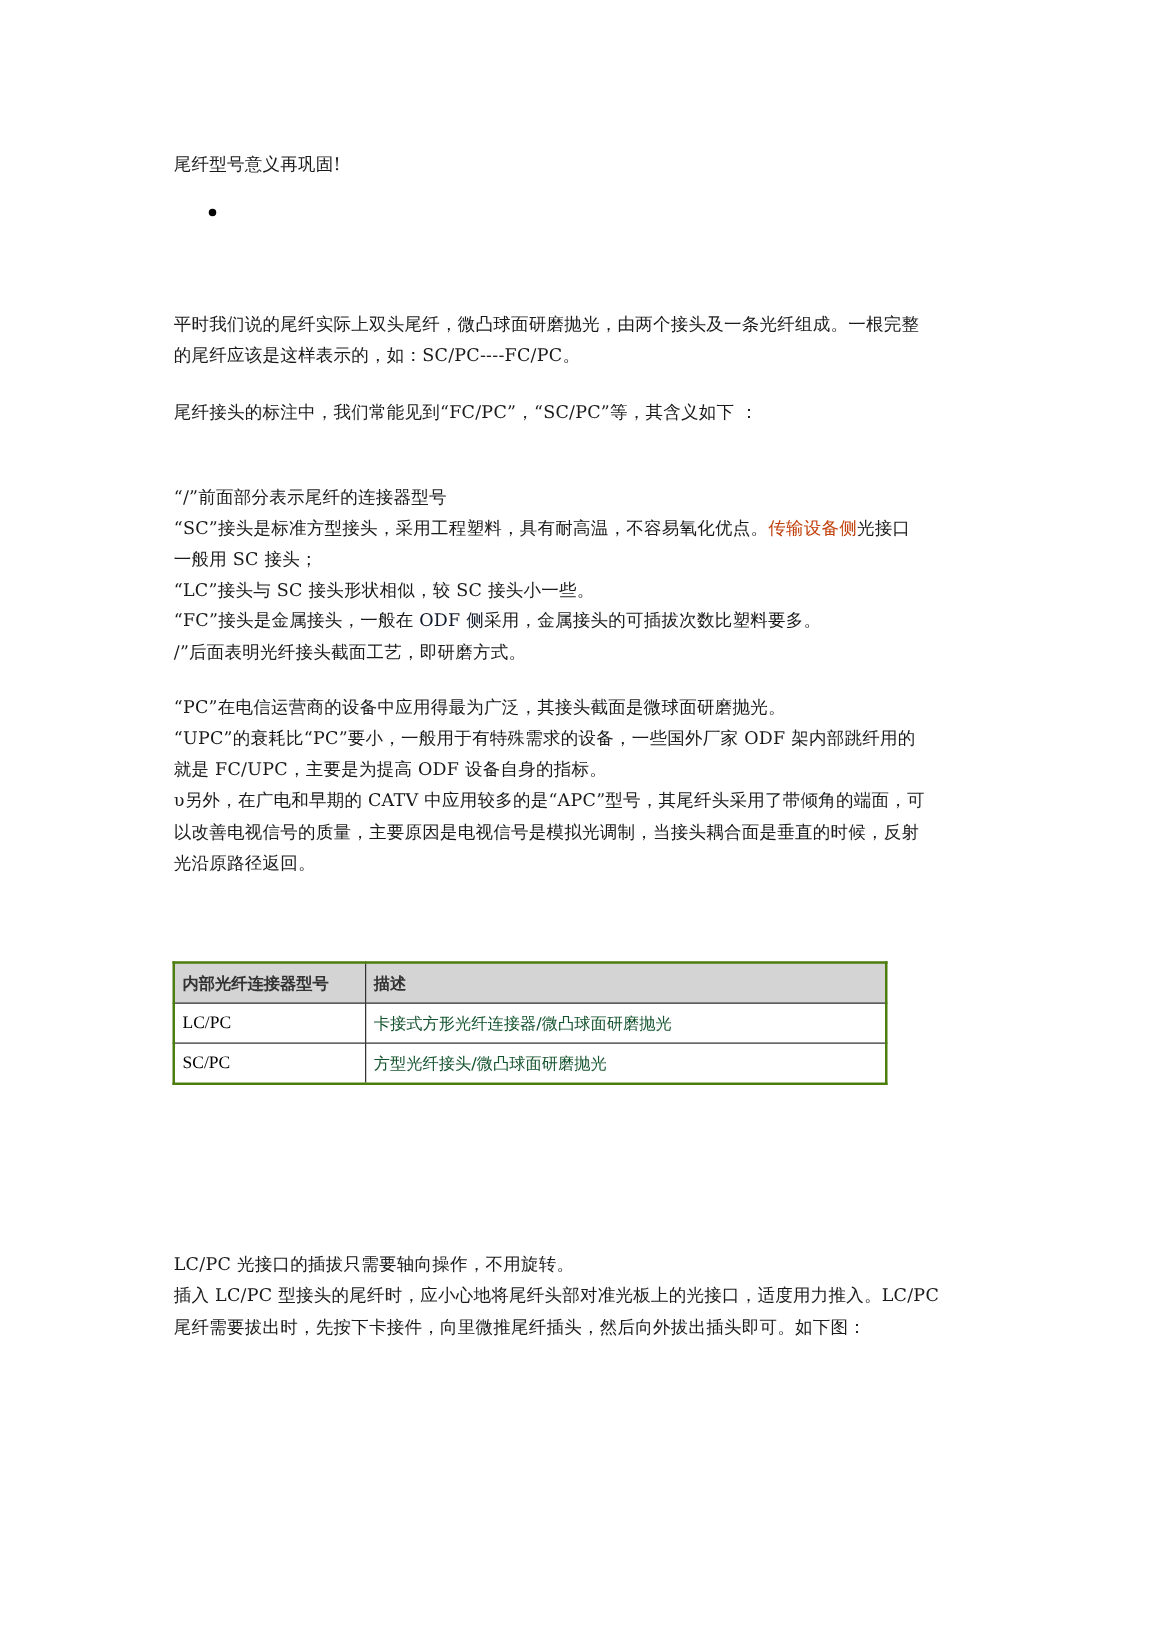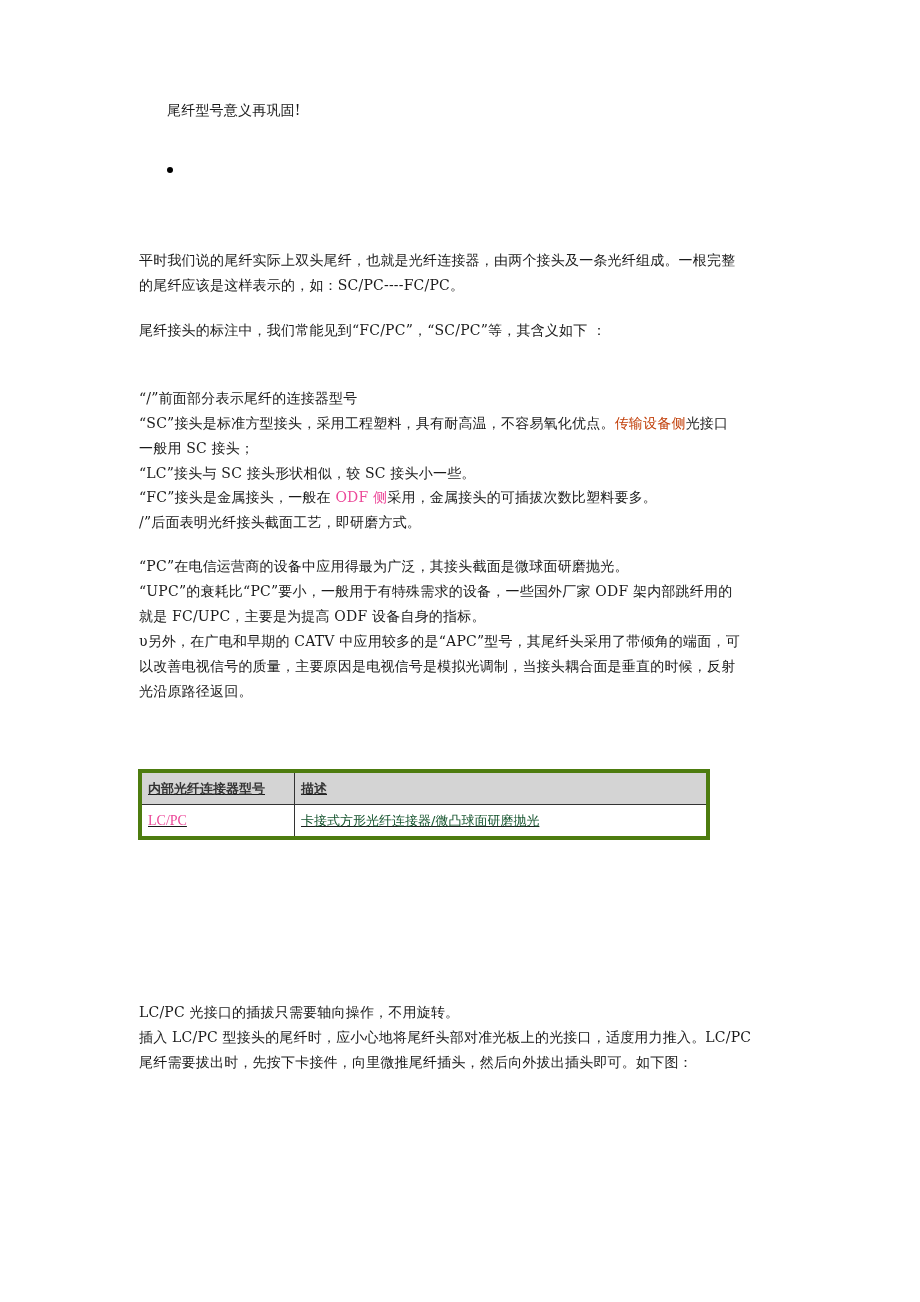--- a/index.html
+++ b/index.html
@@ -17,77 +17,76 @@
     }
     .line {
       position: absolute;
       left: 139px;
       font-size: 14px;
       line-height: 20px;
       white-space: nowrap;
       letter-spacing: 0.2px;
     }
     .red { color: #c2410c; }
-    .dark-red { color: #ec4899; }
+    .dark-red { color: #0f172a; }
     .bullet {
       position: absolute;
       left: 167px;
       top: 167px;
       width: 6px;
       height: 6px;
       border-radius: 50%;
       background: #000;
     }
     table.conn {
       position: absolute;
       left: 138px;
       top: 769px;
       width: 572px;
       border-collapse: collapse;
-      border: 4px solid #4d7c0f;
+      border: 2px solid #4d7c0f;
       font-family: "Liberation Serif", "DejaVu Serif", serif;
-      text-decoration: underline;
     }
     table.conn th, table.conn td {
       border: 1.5px solid #333;
       height: 31px;
       padding: 0 0 0 6px;
       text-align: left;
       font-size: 14px;
       white-space: nowrap;
     }
     table.conn th {
       background: #d4d4d4;
       color: #333;
       font-weight: bold;
       font-family: "DejaVu Sans", "Liberation Sans", sans-serif;
       font-size: 13px;
     }
     table.conn td.model {
-      color: #ec4899;
+      color: #000000;
       width: 146px;
       font-size: 14px;
       margin-top: 29px;
     }
     table.conn td.desc {
       color: #14532d;
       font-family: "DejaVu Sans", "Liberation Sans", sans-serif;
       font-size: 13px;
     }
   </style>
 </head>
 <body>
 
 <div>
 
-  <div class="line" style="top:100px;margin-left:28px;">尾纤型号意义再巩固!</div>
+  <div class="line" style="top:122px;">尾纤型号意义再巩固!</div>
 
   <div class="bullet"></div>
 
-  <div class="line" style="top:250px;">平时我们说的尾纤实际上双头尾纤，也就是光纤连接器，由两个接头及一条光纤组成。一根完整</div>
+  <div class="line" style="top:250px;">平时我们说的尾纤实际上双头尾纤，微凸球面研磨抛光，由两个接头及一条光纤组成。一根完整</div>
   <div class="line" style="top:275px;">的尾纤应该是这样表示的，如：SC/PC----FC/PC。</div>
 
   <div class="line" style="top:320px;">尾纤接头的标注中，我们常能见到“FC/PC”，“SC/PC”等，其含义如下   ：</div>
 
   <div class="line" style="top:388px;">  “/”前面部分表示尾纤的连接器型号</div>
   <div class="line" style="top:413px;">
     <span>“SC”接头是标准方型接头，采用工程塑料，具有耐高温，不容易氧化优点。</span><span class="red">传输设备侧</span><span>光接口</span>
   </div>
   <div class="line" style="top:438px;">一般用 SC 接头；</div>
   <div class="line" style="top:463px;">“LC”接头与 SC 接头形状相似，较 SC 接头小一些。</div>
@@ -108,20 +107,24 @@
       <tr>
         <th>内部光纤连接器型号</th>
         <th>描述</th>
       </tr>
     </thead>
     <tbody>
       <tr>
         <td class="model">LC/PC</td>
         <td class="desc">卡接式方形光纤连接器/微凸球面研磨抛光</td>
       </tr>
+      <tr>
+        <td class="model">SC/PC</td>
+        <td class="desc">方型光纤接头/微凸球面研磨抛光</td>
+      </tr>
     </tbody>
   </table>
 
   <div class="line" style="top:1002px;">LC/PC 光接口的插拔只需要轴向操作，不用旋转。</div>
   <div class="line" style="top:1027px;">插入 LC/PC 型接头的尾纤时，应小心地将尾纤头部对准光板上的光接口，适度用力推入。LC/PC</div>
   <div class="line" style="top:1052px;">尾纤需要拔出时，先按下卡接件，向里微推尾纤插头，然后向外拔出插头即可。如下图：</div>
 
 </div>
 
 </body></html>

